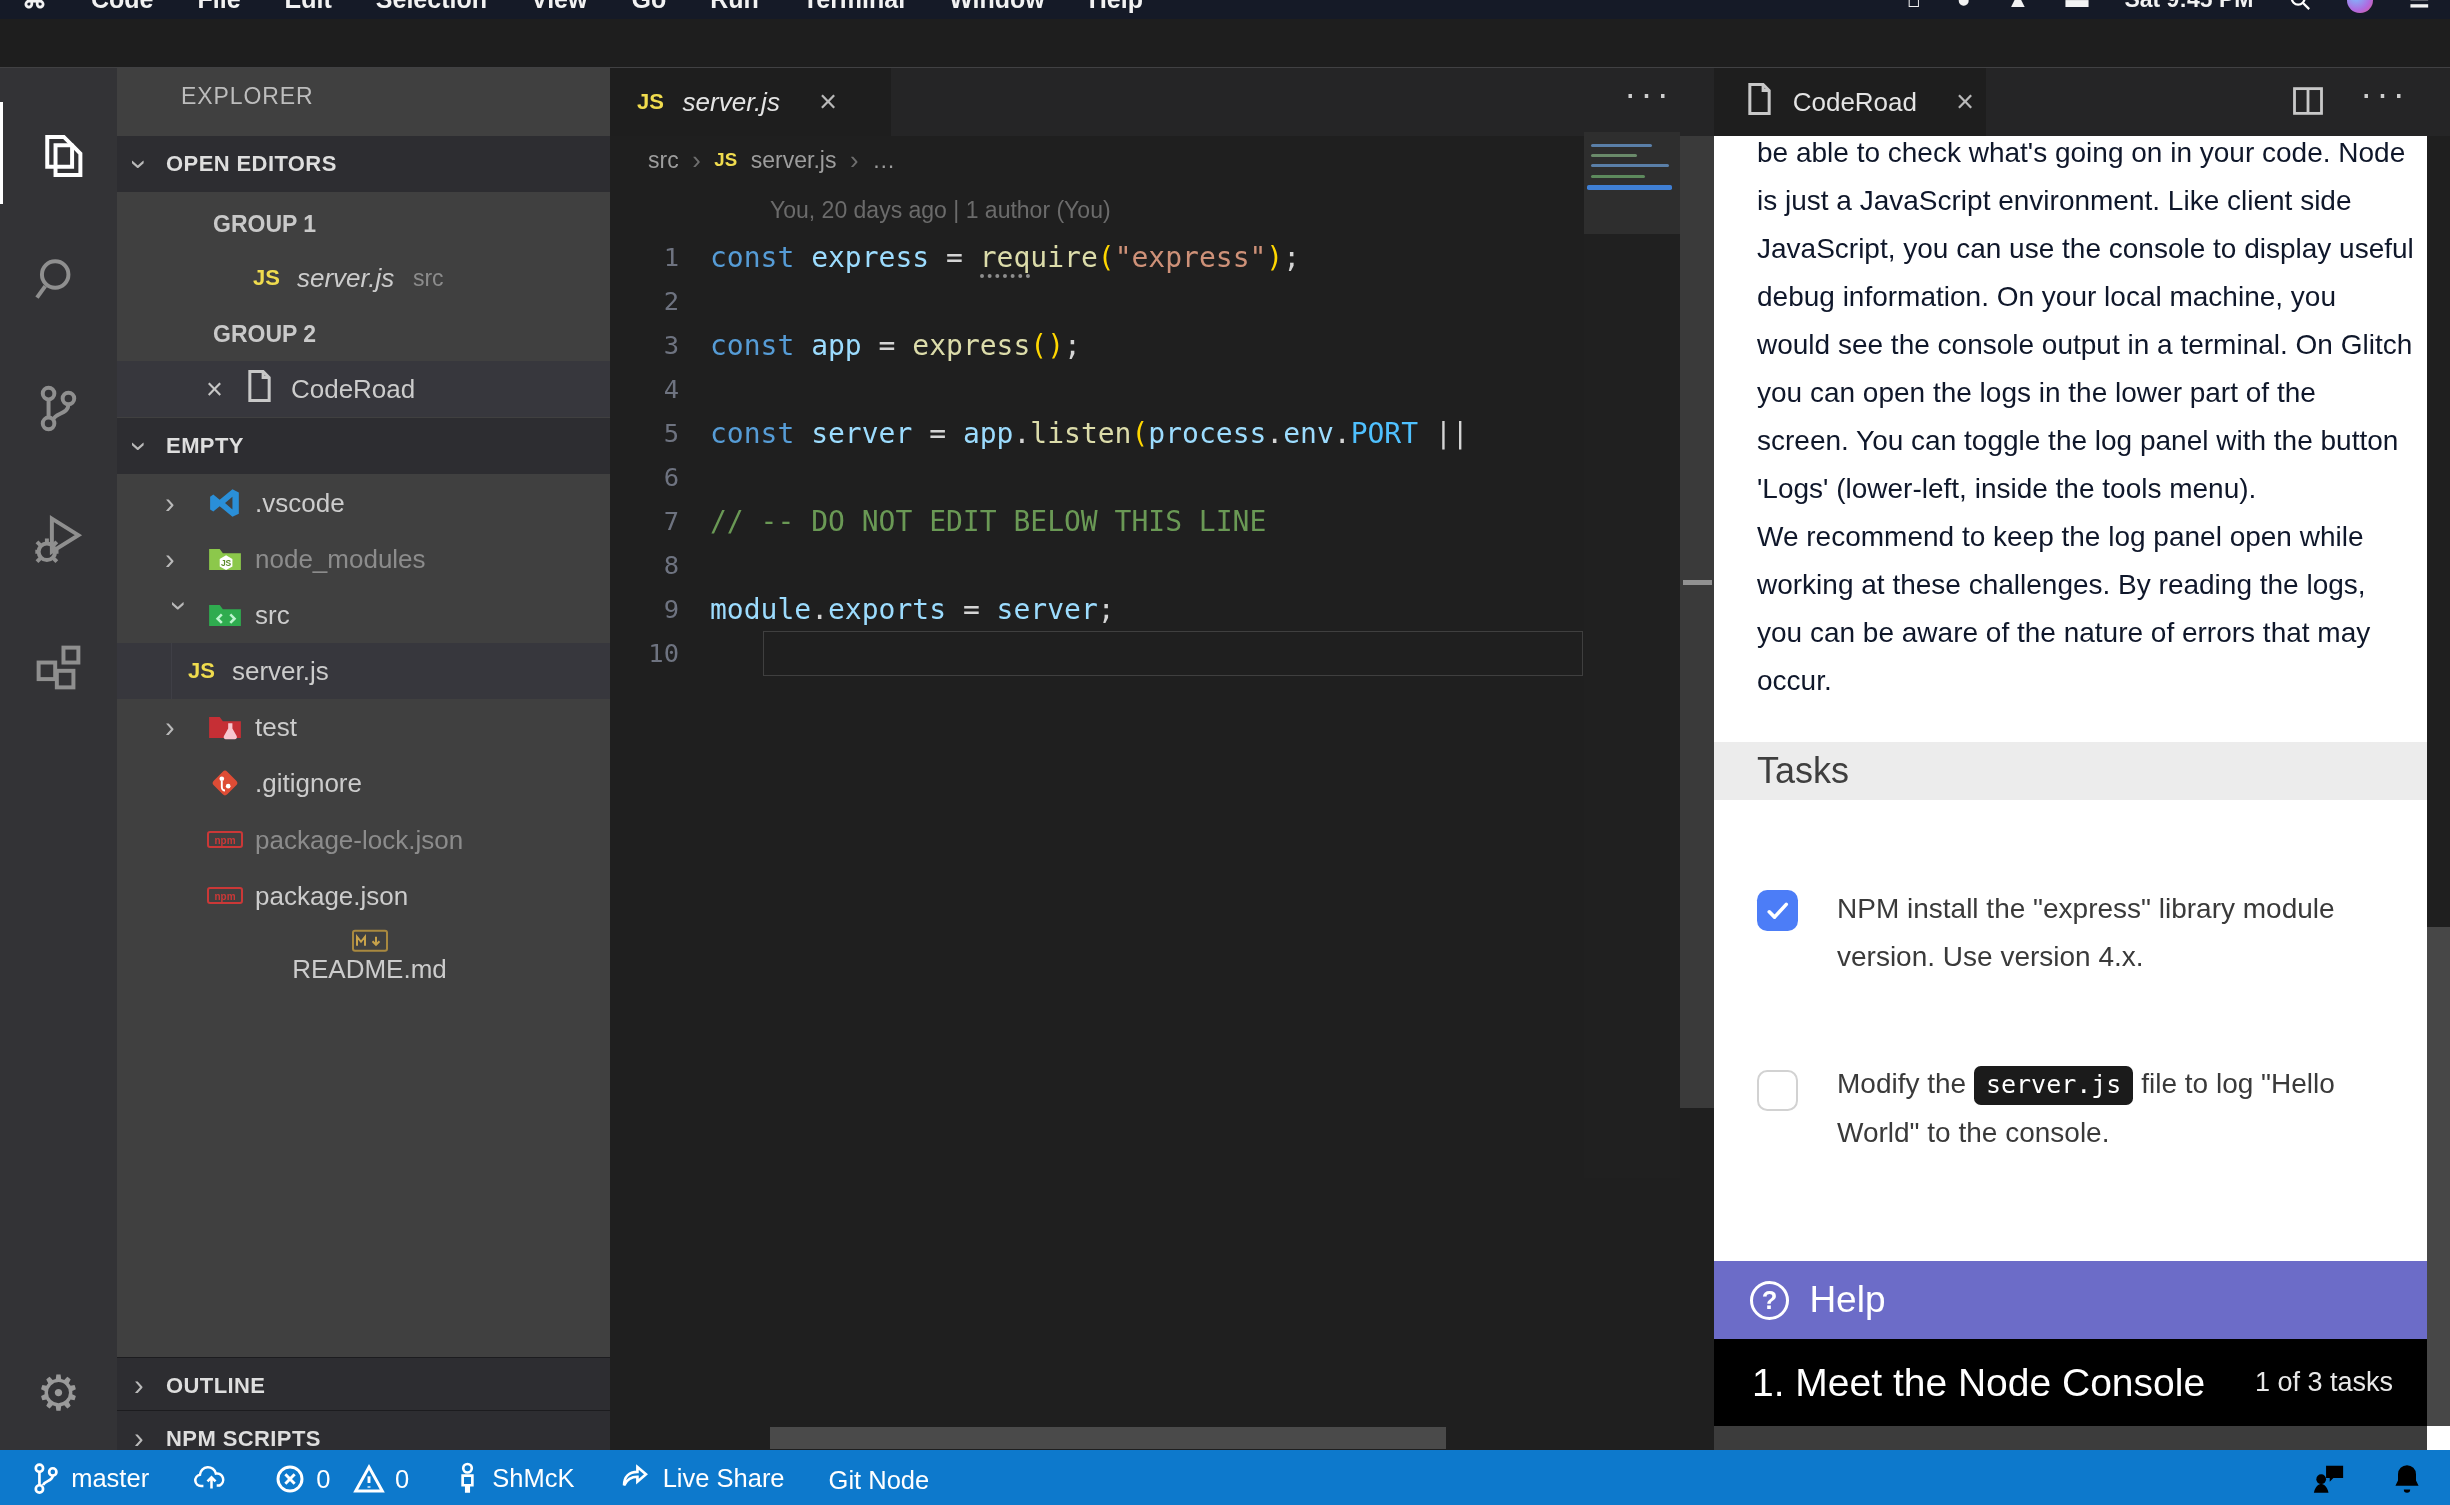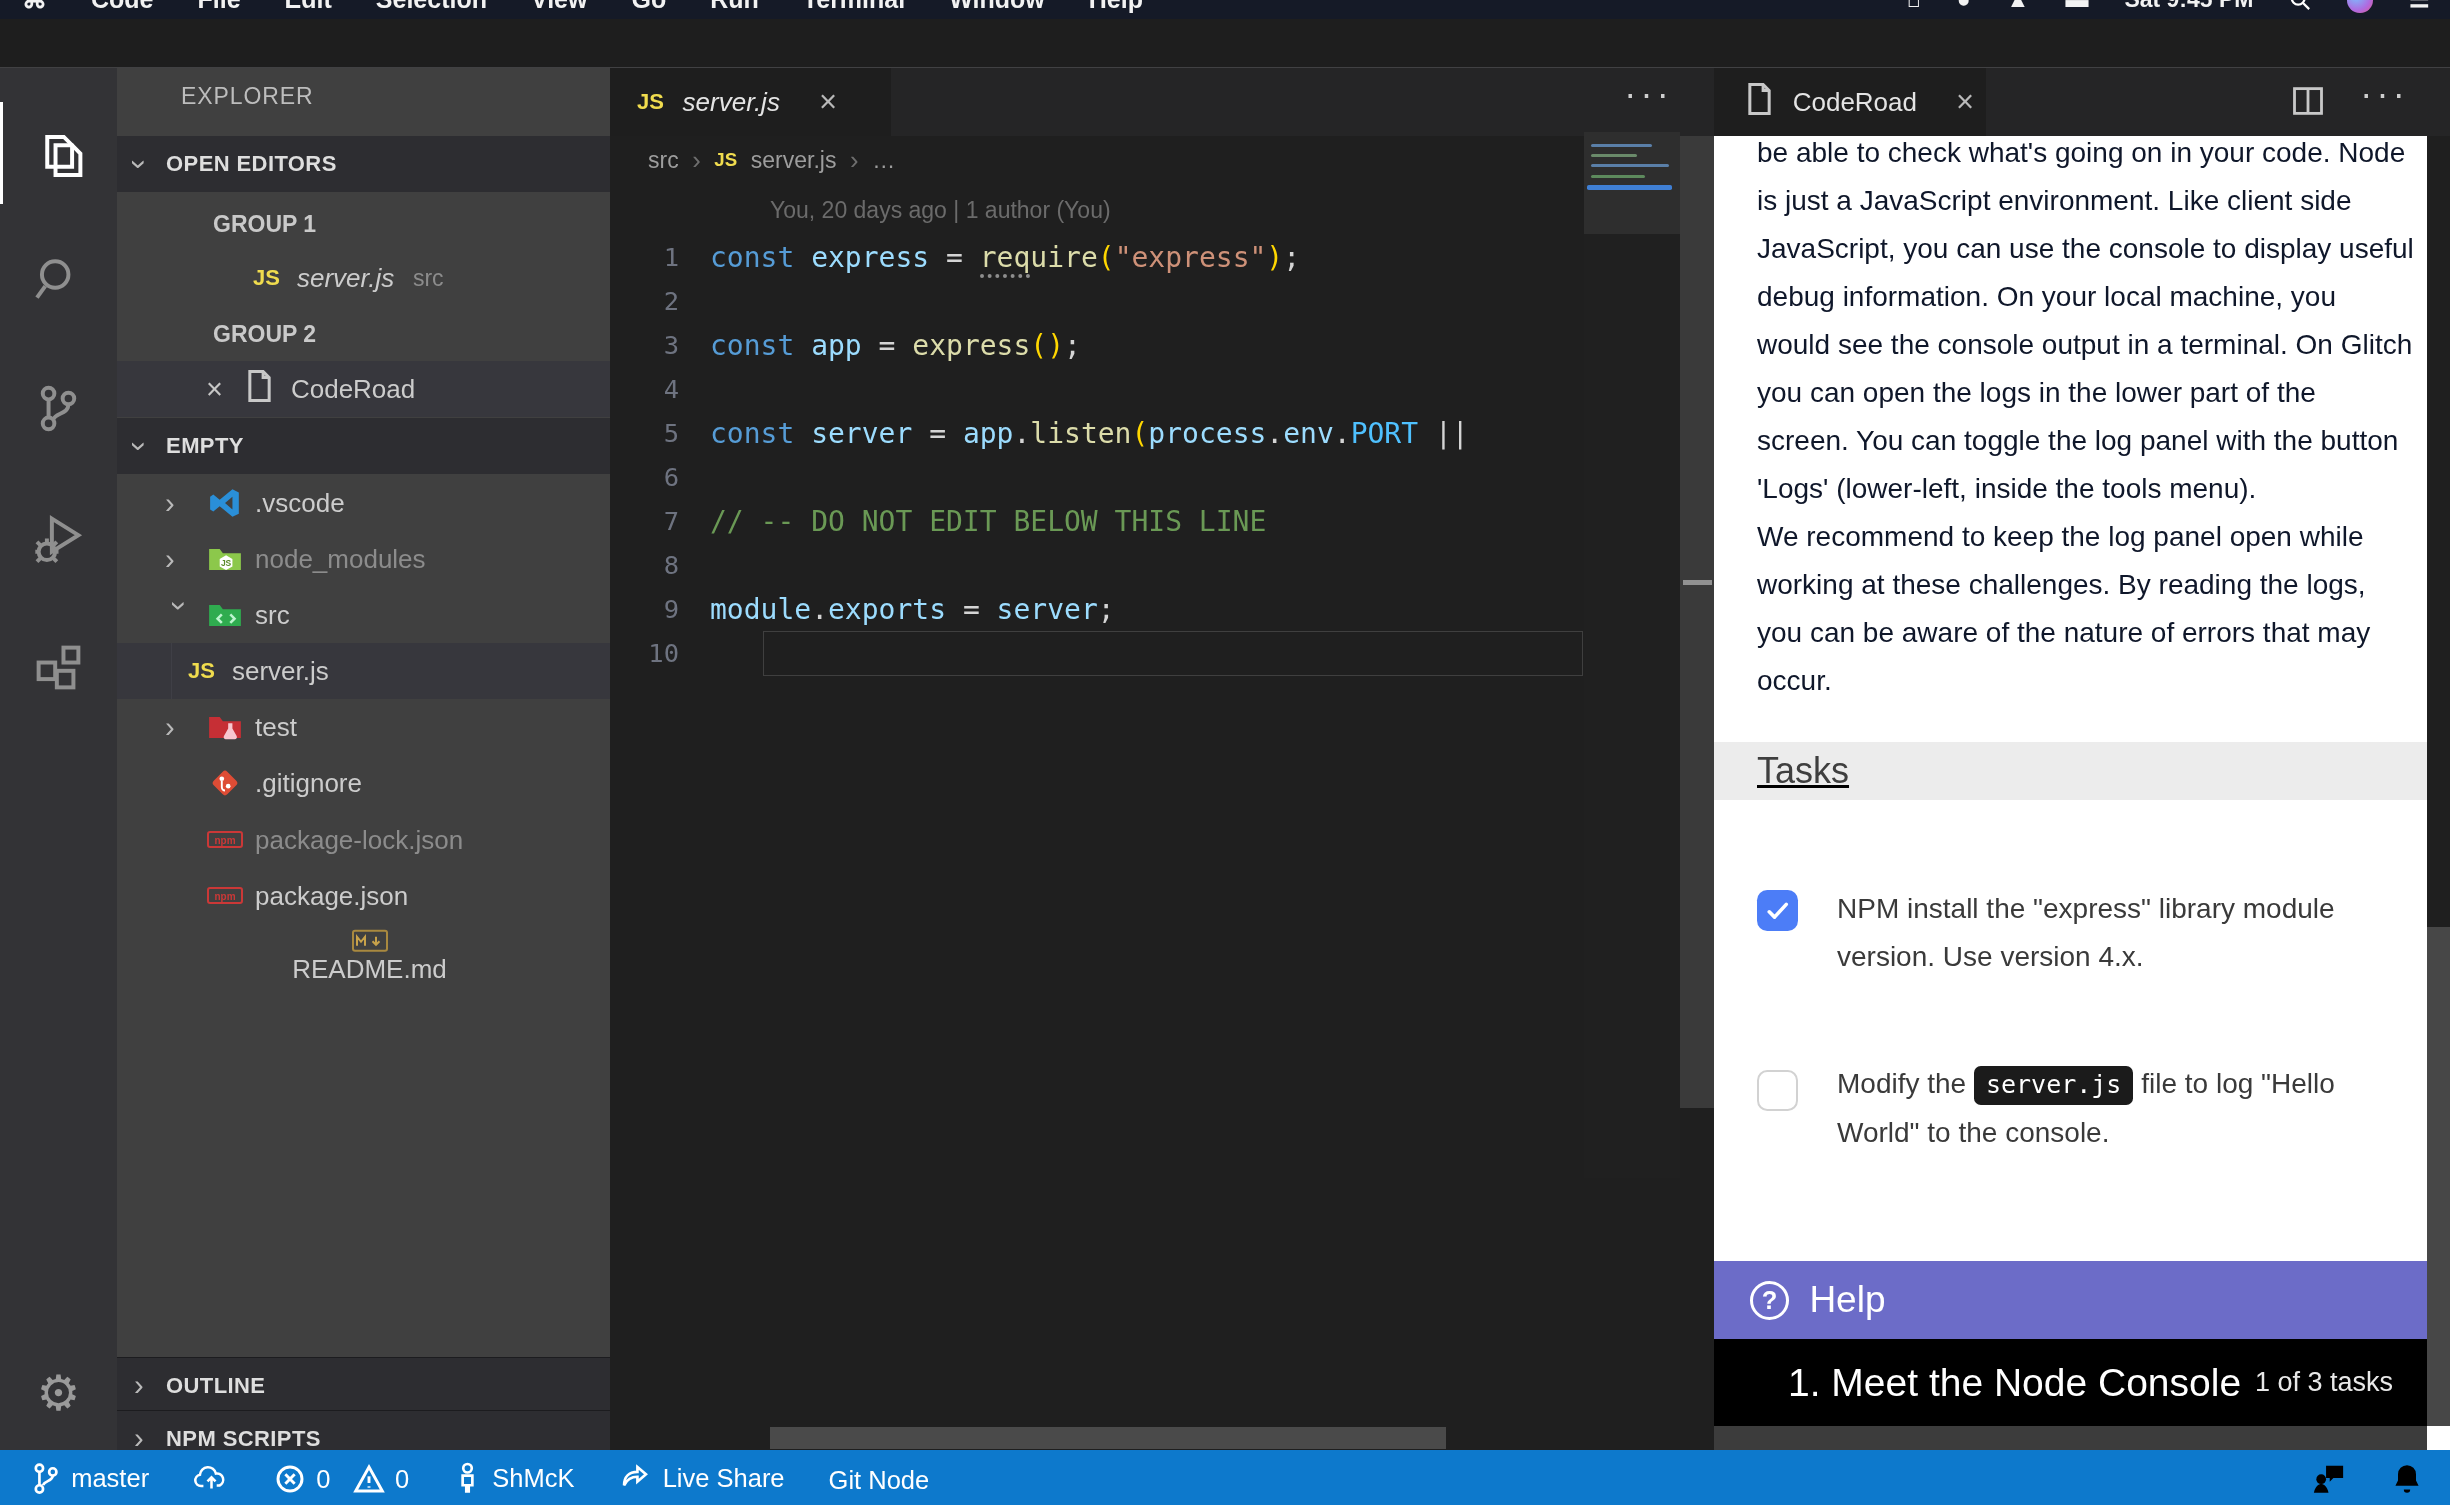--- a/index.html
+++ b/index.html
@@ -73,32 +73,32 @@
   .mm-view { position:absolute; left:0; top:0; width:96px; height:102px; background:#ffffff10; }
   .vscroll { position:absolute; left:1070px; top:68px; width:34px; height:972px; background:#3a3a3a; }
   .vscroll .handle { position:absolute; left:2.6px; top:444px; width:29px; height:5.1px; background:#919191; }
   .hscroll { position:absolute; left:160px; top:1359px; width:676px; height:22px; background:#4a4a4a; }
 
   
   .panel { position:absolute; left:1714px; top:68px; width:736px; height:1382px; background:#1e1e1e; overflow:hidden; }
   .panel .tab { padding-left:0; }
   .webview { position:absolute; left:0; top:68px; width:736px; height:1290px; background:#ffffff; overflow:hidden; }
   .wv-text { position:absolute; left:43px; top:-6.8px; width:672px; font-size:28px; line-height:48px; color:#0f172a; white-space:pre-line; }
-  .tasks-band { position:absolute; left:0; top:606px; width:713px; height:58px; background:#ececec; display:flex; align-items:center;text-decoration:underline; }
+  .tasks-band { position:absolute; left:0; top:606px; width:713px; height:58px; background:#ececec; display:flex; align-items:center; }
   .tasks-band span { margin-left:43px; font-size:36px; color:#3f3f3f; }
   .task { position:absolute; left:0; width:713px; }
   .task-box { position:absolute; left:43px; top:5.1px; width:41px; height:41px; border-radius:10.2px; }
   .task-box.checked { background:#4c7df7; display:flex; align-items:center; justify-content:center; }
   .task-box.unchecked { background:#ffffff; border:2.6px solid #d2d2d2; }
   .task-text { position:absolute; left:123px; top:0; width:578px; font-size:28px; line-height:48px; color:#3a3a3a; }
   .code-chip { font-family:"DejaVu Sans Mono",monospace; font-size:25px; background:#1b1b1b; color:#ffffff; padding:4.3px 12px 6px; border-radius:6.8px; }
   .help-bar { position:absolute; left:0; top:1125px; width:713px; height:78px; background:#6c6cc8; color:#ffffff; display:flex; align-items:center; }
   .help-q { margin-left:36px; width:39px; height:39px; border-radius:50%; border:3.4px solid #fff; display:flex; align-items:center; justify-content:center; font-size:25.5px; font-weight:bold; }
   .help-label { margin-left:20.4px; font-size:37px; }
-  .footer-bar { position:absolute; left:0; top:1203px; width:713px; height:87px; background:#000000; color:#ffffff; display:flex; align-items:center;padding-left:36px; }
+  .footer-bar { position:absolute; left:0; top:1203px; width:713px; height:87px; background:#000000; color:#ffffff; display:flex; align-items:center; }
   .footer-title { margin-left:38px; font-size:39px; }
   .footer-progress { position:absolute; right:34px; font-size:27px; color:#e8e8e8; }
   .wv-scroll { position:absolute; left:713px; top:0; width:23px; height:1290px; background:#474747; }
   .wv-scroll .thumb { position:absolute; left:0; top:0; width:23px; height:791px; background:#1f1f1f; }
   .panel-strip { position:absolute; left:0; top:1358px; width:713px; height:24px; background:#3c3c3c; }
   .panel-corner { position:absolute; left:713px; top:1358px; width:23px; height:24px; background:#ffffff; }
 
   
   .statusbar { position:absolute; left:0; top:1450px; width:2450px; height:56px; background:#0d79cc; color:#ffffff; display:flex; align-items:center; font-size:25.5px; }
   .sb-left { display:flex; align-items:flex-end; gap:44px; padding-left:30px; }

